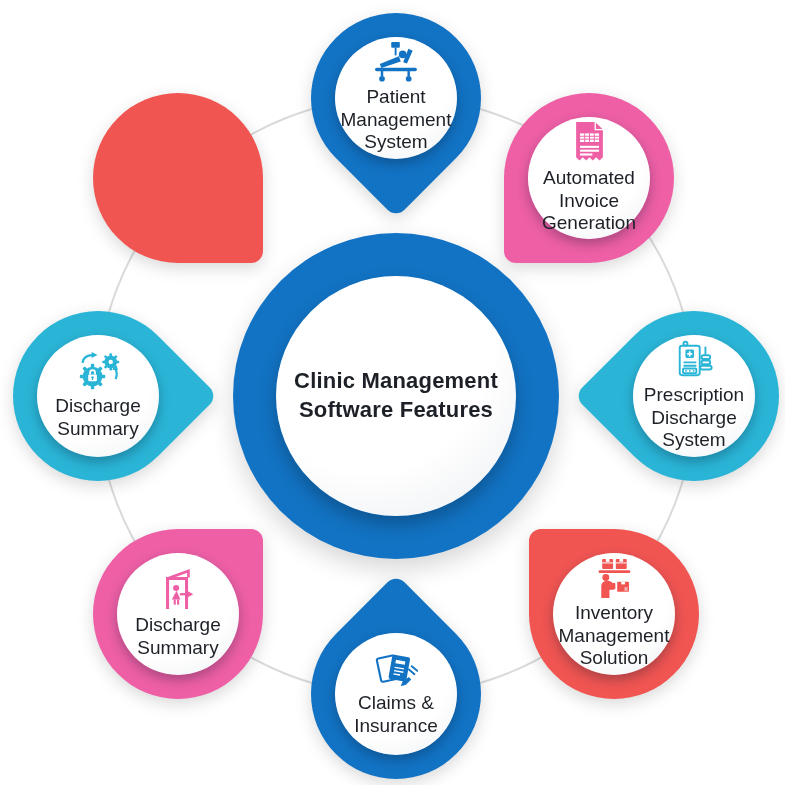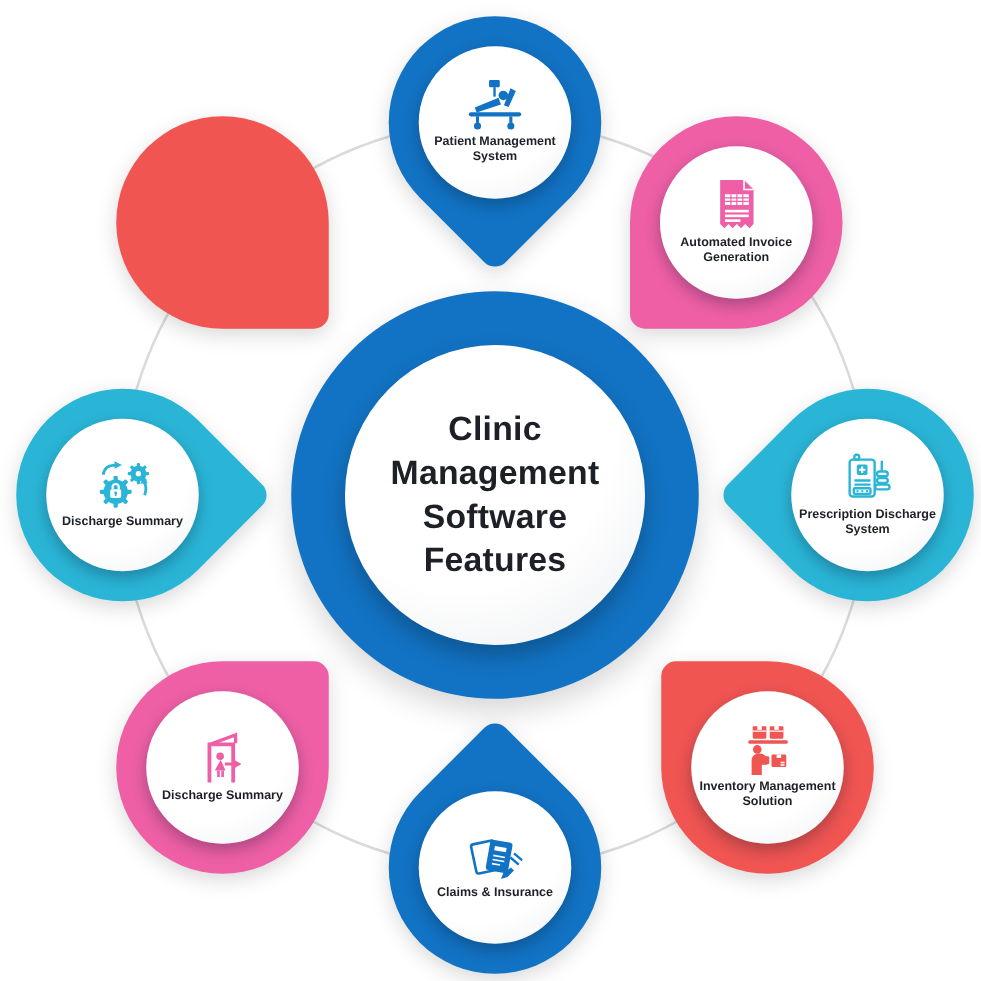--- a/index.html
+++ b/index.html
@@ -17,21 +17,21 @@
     position:absolute;left:233px;top:233px;width:326px;height:326px;border-radius:50%;
     background:var(--blue,#1273c4);box-shadow:0 10px 24px rgba(0,0,0,.16);
   }
   .center-disc{
     position:absolute;left:276px;top:276px;width:240px;height:240px;border-radius:50%;
     background:radial-gradient(circle at 38% 30%, #ffffff 55%, #eceef1 96%);
     box-shadow:0 9px 18px rgba(0,0,0,.25);
     display:flex;align-items:center;justify-content:center;text-align:center;
   }
   .center-title{
-    font-size:27px;font-weight:700;line-height:1.3;color:var(--text,#1d2127);
+    font-size:22px;font-weight:700;line-height:1.3;color:var(--text,#1d2127);
     width:205px;letter-spacing:.2px;
   }
   
   .node{position:absolute;width:170px;height:170px;filter:drop-shadow(0 5px 8px rgba(0,0,0,.15));color:var(--c,#1273c4);}
   .tear{position:absolute;inset:0;background:var(--c,#1273c4);}
   .pos-top    .tear{border-radius:50% 50% 50% 12px;transform:rotate(-45deg);}
   .pos-right  .tear{border-radius:50% 50% 50% 12px;transform:rotate(45deg);}
   .pos-bottom .tear{border-radius:12px 50% 50% 50%;transform:rotate(45deg);}
   .pos-left   .tear{border-radius:50% 12px 50% 50%;transform:rotate(45deg);}
   .pos-top-right   .tear{border-radius:50% 50% 50% 12px;}
@@ -47,21 +47,21 @@
   .pos-left{left:13px;top:311px;}
   .pos-top-left{left:93px;top:93px;}
   .bubble{
     position:absolute;left:24px;top:24px;width:122px;height:122px;border-radius:50%;
     background:radial-gradient(circle at 38% 30%, #ffffff 60%, #edeff2 100%);
     box-shadow:0 5px 12px rgba(10,20,40,.30);
     display:flex;flex-direction:column;align-items:center;justify-content:center;text-align:center;
   }
   .bubble svg{flex:none;display:block;}
   .label{
-    font-size:10px;font-weight:700;line-height:1.2;color:var(--text,#1d2127);
+    font-size:19px;font-weight:400;line-height:1.2;color:var(--text,#1d2127);
     width:118px;margin-top:4px;
   }
 </style>
 </head>
 <body>
 
 <div class="stage" style="--blue: #1273c4; --text: #1d2127;">
 
   <div class="connector" style="border-color: rgb(216, 218, 220);"></div>
 

